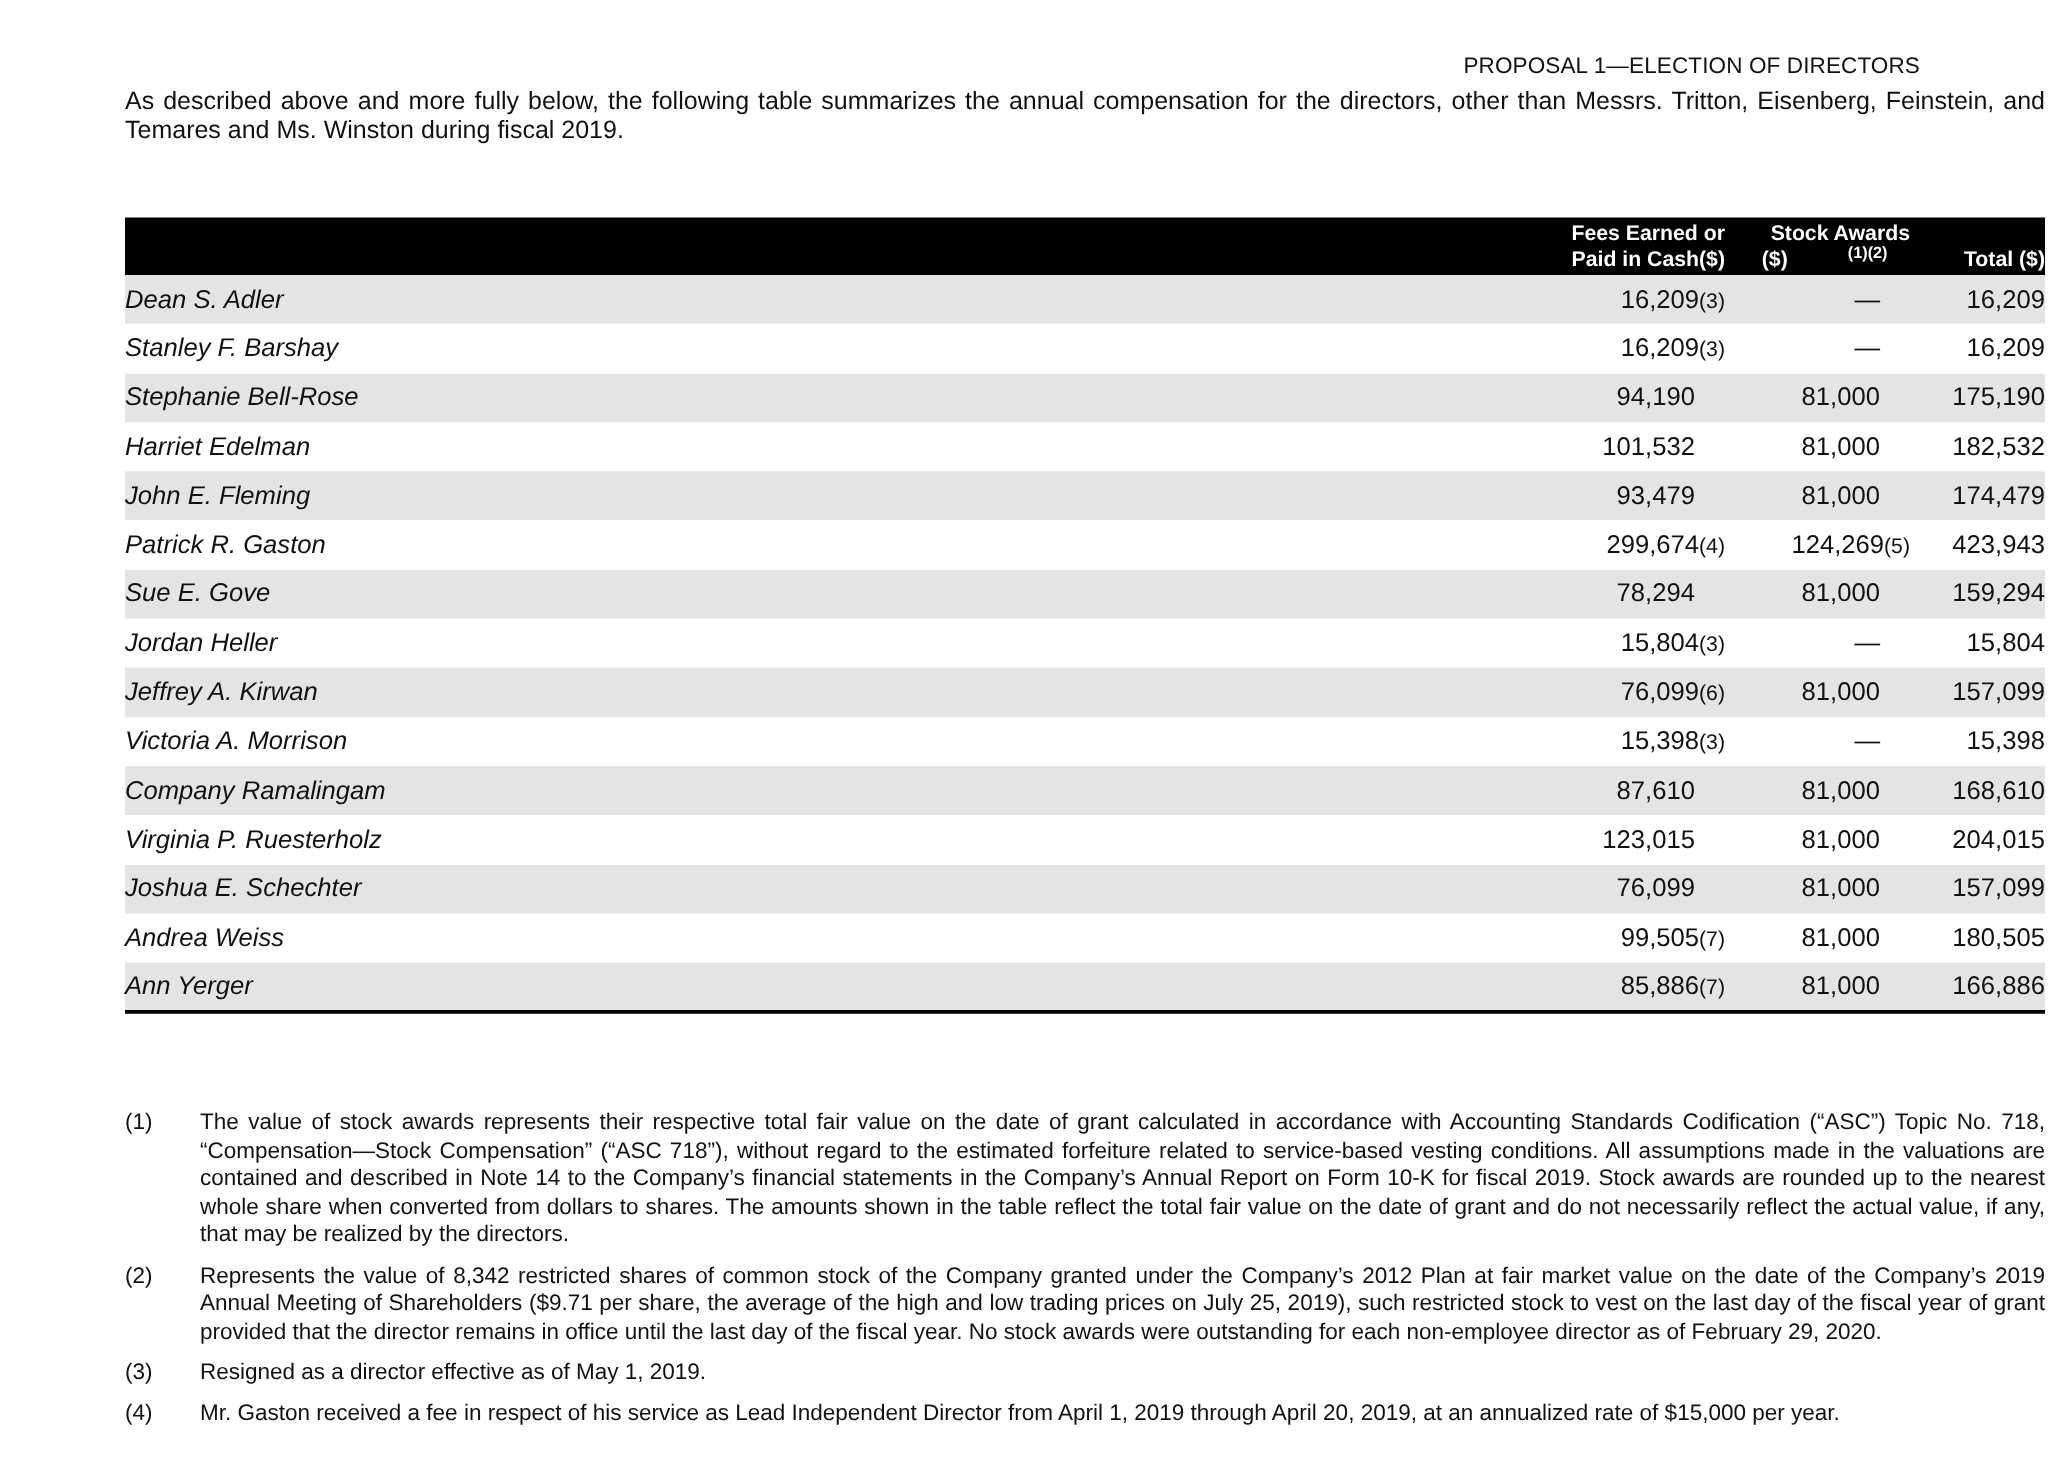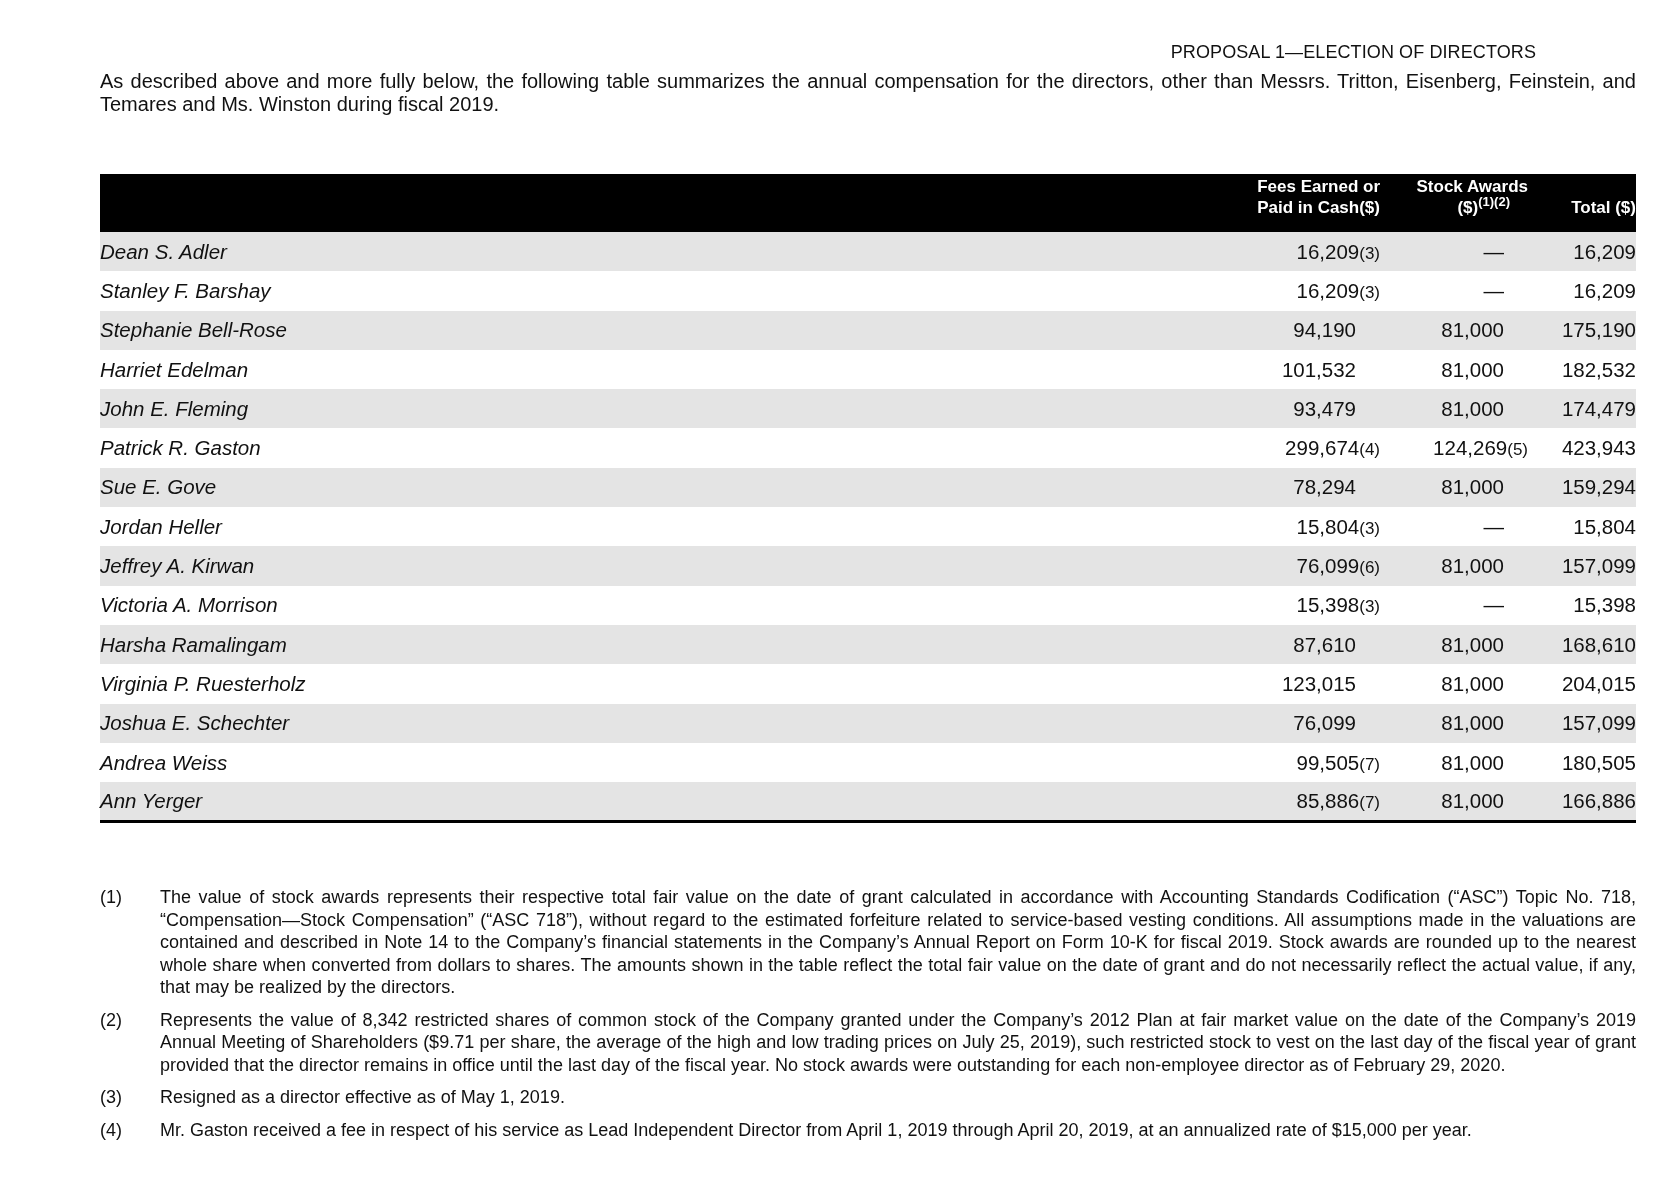--- a/index.html
+++ b/index.html
@@ -15,24 +15,24 @@
       font-size: 20px; line-height: 23px; text-align: justify; text-align-last: left;
     }
 
     .comp-table {
       position: absolute; top: 174px; left: 100px; width: 1536px;
       border-collapse: collapse; font-size: 20.5px;
     }
     .comp-table thead th {
       background: #000; color: #fff; font-weight: bold;
       font-size: 17px; line-height: 21px; vertical-align: bottom;
-      padding: 2px 0 14px 0; text-align: right;
+      padding: 2px 0 2px 0; text-align: right;
     }
     .comp-table thead th.name-col { text-align: left; }
-    .comp-table thead th .sup { font-size: 13px; vertical-align: super; line-height: 0; }
+    .comp-table thead th .sup { font-size: 13px; vertical-align: super; line-height: 0; margin-left: 48px; }
     .comp-table td {
       height: 39.3px; vertical-align: middle; padding: 0;
     }
     .comp-table tbody tr:nth-child(odd) td { background: #e4e4e4; }
     .comp-table tbody tr:nth-child(even) td { background: #ffffff; }
     .comp-table td.name { text-align: left; font-style: italic; }
     .comp-table td.num { text-align: right; }
     .comp-table td .fn { font-size: 17px; }
     .comp-table td .fn-spacer { display: inline-block; width: 24px; }
     .comp-table tbody tr:last-child td { border-bottom: 3px solid #000; }
@@ -133,21 +133,21 @@
         <td class="num"><span>81,000</span><span class="fn-spacer"></span></td>
         <td class="num">157,099</td>
       </tr>
       <tr>
         <td class="name">Victoria A. Morrison</td>
         <td class="num"><span>15,398</span><span class="fn">(3)</span></td>
         <td class="num"><span>—</span><span class="fn-spacer"></span></td>
         <td class="num">15,398</td>
       </tr>
       <tr>
-        <td class="name">Harsha Ramalingam</td>
+        <td class="name">Company Ramalingam</td>
         <td class="num"><span>87,610</span><span class="fn-spacer"></span></td>
         <td class="num"><span>81,000</span><span class="fn-spacer"></span></td>
         <td class="num">168,610</td>
       </tr>
       <tr>
         <td class="name">Virginia P. Ruesterholz</td>
         <td class="num"><span>123,015</span><span class="fn-spacer"></span></td>
         <td class="num"><span>81,000</span><span class="fn-spacer"></span></td>
         <td class="num">204,015</td>
       </tr>

